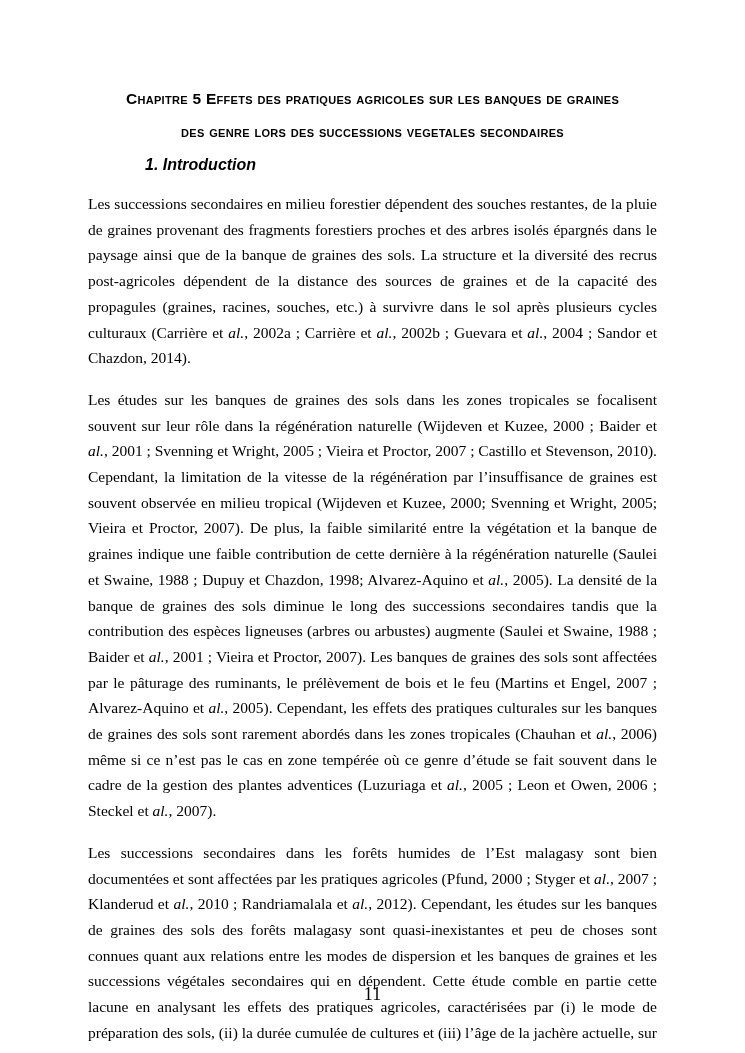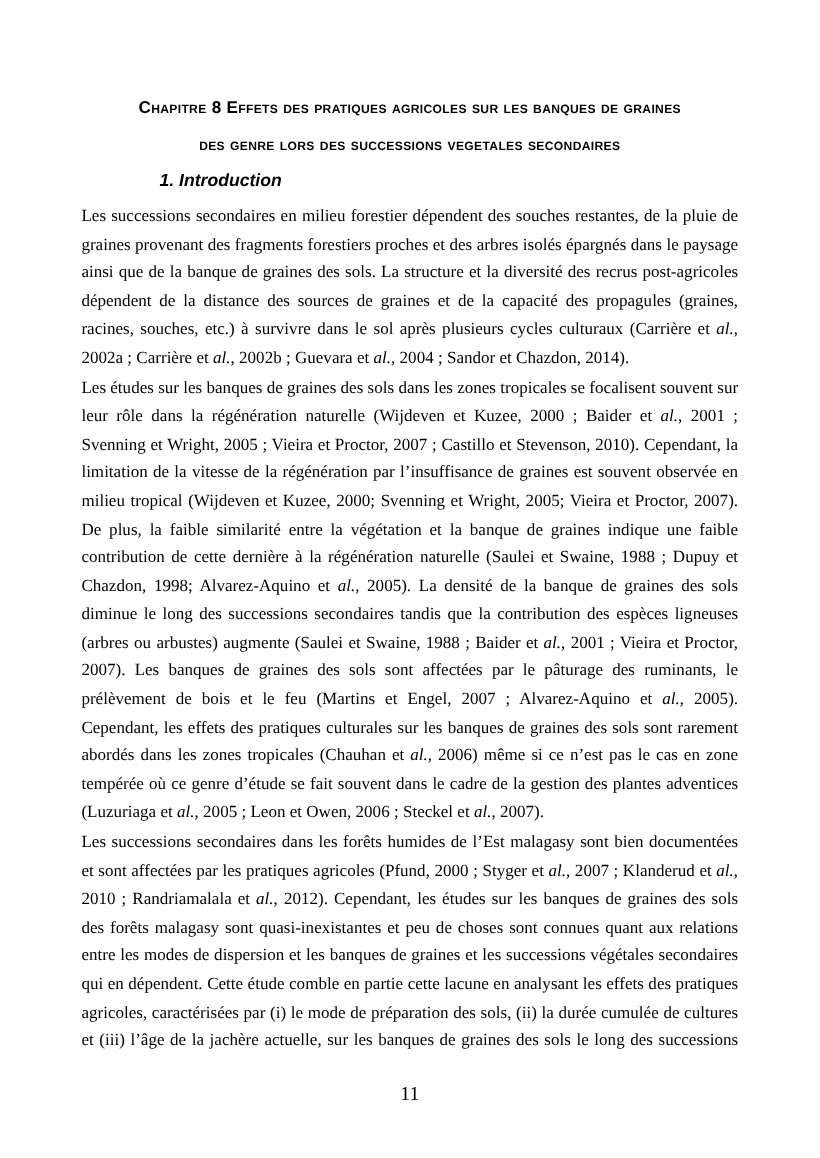--- a/index.html
+++ b/index.html
@@ -38,21 +38,21 @@
   }
   .body-text {
     margin-top: 9px;
     font-family: "Liberation Serif", serif;
     font-size: 15.5px;
     line-height: 25.7px;
     text-align: justify;
     color: #000000;
   }
   .body-text p {
-    margin: 2px;
+    margin: 16px;
     padding: 0;
   }
   .body-text p.continues {
     text-align-last: justify;
   }
   .body-text em {
     font-style: italic;
   }
   .page-number {
     position: absolute;
@@ -64,21 +64,21 @@
     font-size: 18px;
     color: #000000;
   }
 </style>
 </head>
 <body>
 
 <div class="page">
 
   <div class="chapter-title">
-    <div>Chapitre 8 Effets des pratiques agricoles sur les banques de graines</div>
+    <div>Chapitre 5 Effets des pratiques agricoles sur les banques de graines</div>
     <div>des genre lors des successions vegetales secondaires</div>
   </div>
 
   <div class="section-heading">1. Introduction</div>
 
   <div class="body-text">
       <p><span>Les successions secondaires en milieu forestier dépendent des souches restantes, de la pluie de graines provenant des fragments forestiers proches et des arbres isolés épargnés dans le paysage ainsi que de la banque de graines des sols. La structure et la diversité des recrus post-agricoles dépendent de la distance des sources de graines et de la capacité des propagules (graines, racines, souches, etc.) à survivre dans le sol après plusieurs cycles culturaux (Carrière et </span><em>al.</em><span>, 2002a ; Carrière et </span><em>al.</em><span>, 2002b ; Guevara et </span><em>al.</em><span>, 2004 ; Sandor et Chazdon, 2014).</span></p>
       <p><span>Les études sur les banques de graines des sols dans les zones tropicales se focalisent souvent sur leur rôle dans la régénération naturelle (Wijdeven et Kuzee, 2000 ; Baider et </span><em>al.</em><span>, 2001 ; Svenning et Wright, 2005 ; Vieira et Proctor, 2007 ; Castillo et Stevenson, 2010). Cependant, la limitation de la vitesse de la régénération par l’insuffisance de graines est souvent observée en milieu tropical (Wijdeven et Kuzee, 2000; Svenning et Wright, 2005; Vieira et Proctor, 2007). De plus, la faible similarité entre la végétation et la banque de graines indique une faible contribution de cette dernière à la régénération naturelle (Saulei et Swaine, 1988 ; Dupuy et Chazdon, 1998; Alvarez-Aquino et </span><em>al.</em><span>, 2005). La densité de la banque de graines des sols diminue le long des successions secondaires tandis que la contribution des espèces ligneuses (arbres ou arbustes) augmente (Saulei et Swaine, 1988 ; Baider et </span><em>al.</em><span>, 2001 ; Vieira et Proctor, 2007). Les banques de graines des sols sont affectées par le pâturage des ruminants, le prélèvement de bois et le feu (Martins et Engel, 2007 ; Alvarez-Aquino et </span><em>al.</em><span>, 2005). Cependant, les effets des pratiques culturales sur les banques de graines des sols sont rarement abordés dans les zones tropicales (Chauhan et </span><em>al.</em><span>, 2006) même si ce n’est pas le cas en zone tempérée où ce genre d’étude se fait souvent dans le cadre de la gestion des plantes adventices (Luzuriaga et </span><em>al.</em><span>, 2005 ; Leon et Owen, 2006 ; Steckel et </span><em>al.</em><span>, 2007).</span></p>
       <p class="continues"><span>Les successions secondaires dans les forêts humides de l’Est malagasy sont bien documentées et sont affectées par les pratiques agricoles (Pfund, 2000 ; Styger et </span><em>al.</em><span>, 2007 ; Klanderud et </span><em>al.</em><span>, 2010 ; Randriamalala et </span><em>al.</em><span>, 2012). Cependant, les études sur les banques de graines des sols des forêts malagasy sont quasi-inexistantes et peu de choses sont connues quant aux relations entre les modes de dispersion et les banques de graines et les successions végétales secondaires qui en dépendent. Cette étude comble en partie cette lacune en analysant les effets des pratiques agricoles, caractérisées par (i) le mode de préparation des sols, (ii) la durée cumulée de cultures et (iii) l’âge de la jachère actuelle, sur les banques de graines des sols le long des successions</span></p>
     </div>

